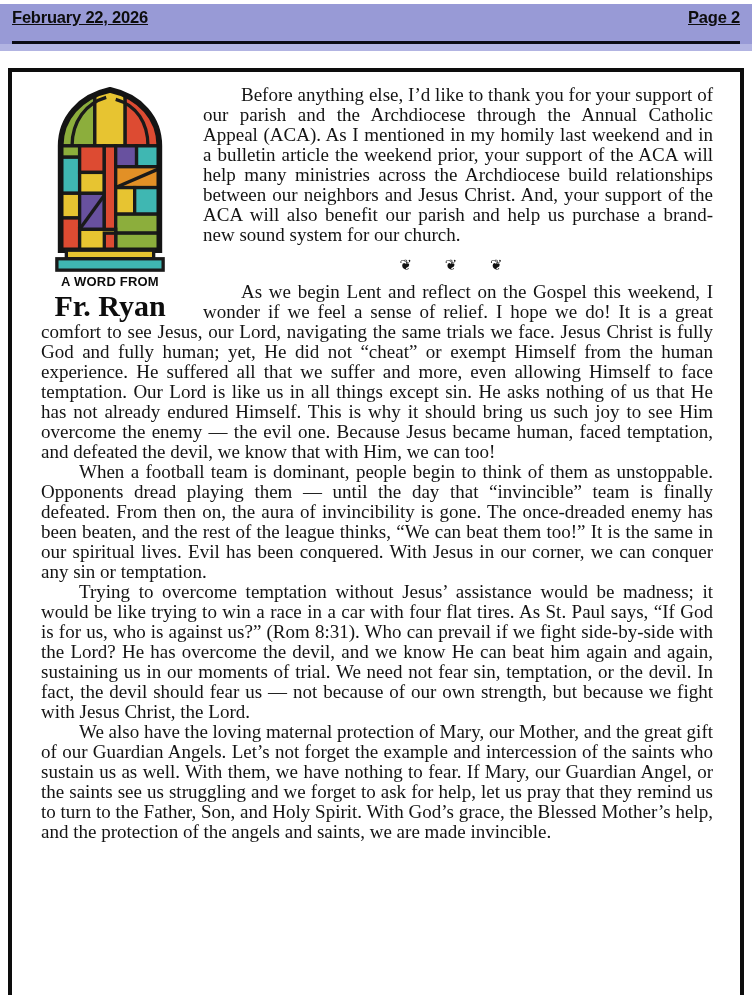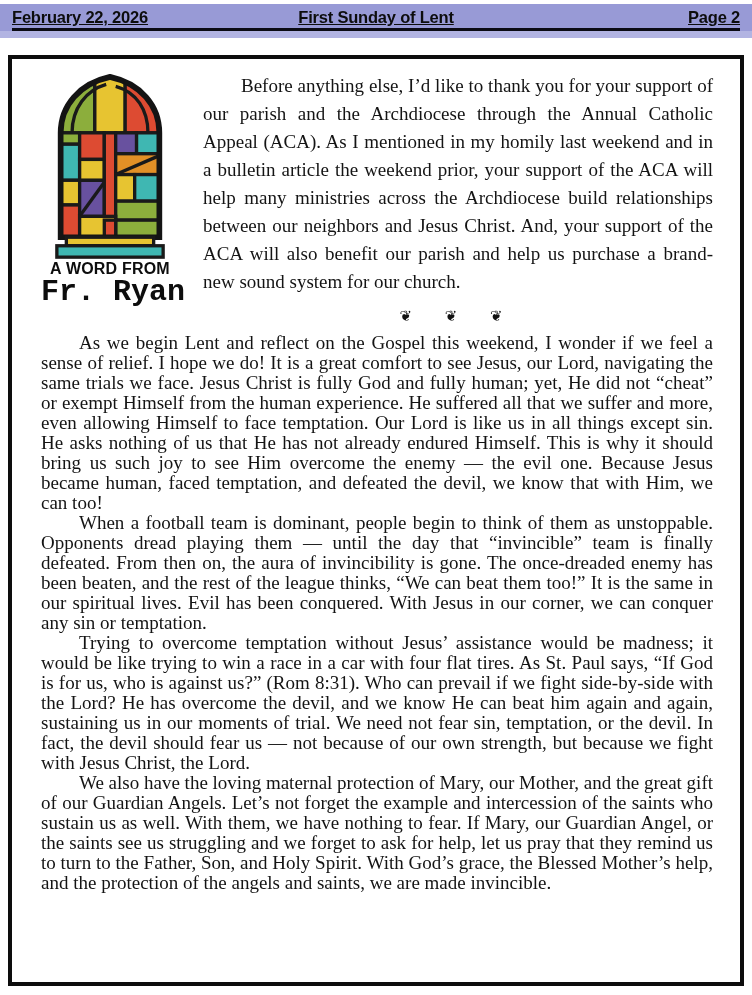--- a/index.html
+++ b/index.html
@@ -15,21 +15,21 @@
   
   .masthead {
     margin-top: 4px;
     background: #989ad6;
     padding: 4px 12px 0 12px;
   }
   .head-row {
     display: flex;
     align-items: baseline;
     border-bottom: 3px solid #0b0b14;
-    padding-bottom: 1px;
+    padding-bottom: 14px;
     font-family: "Liberation Sans", sans-serif;
     font-weight: bold;
     font-size: 16.5px;
     letter-spacing: -0.2px;
     color: #0d0d0d;
   }
   .head-row span { text-decoration: underline; white-space: nowrap; }
   .head-left  { flex: 1; text-align: left; }
   .head-mid   { flex: 1; text-align: center; }
   .head-right { flex: 1; text-align: right; }
@@ -49,36 +49,36 @@
   .logo {
     float: left;
     width: 138px;
     margin: 4px 24px 0 0;
     height: 233px;
     text-align: center;
   }
   .logo svg { display: block; margin: 0 auto; }
   .logo-kicker {
     font-family: "Liberation Sans", sans-serif;
-    font-weight: bold; font-size: 16px; line-height: 18px;
+    font-weight: bold; font-size: 13px; line-height: 18px;
     letter-spacing: 0.2px; color: #0d0d0d; white-space: nowrap;
   }
   .logo-name {
-    font-family: Liberation Mono, monospace;
+    font-family: Liberation Serif, serif;
     font-weight: bold; font-size: 30px; line-height: 29px;
     color: #0d0d0d; white-space: nowrap;
   }
 
   p.body-par {
     margin: 0;
     text-align: justify;
     text-indent: 38px;
     line-height: 20px;
   }
-  p.par-first { line-height: 28px; margin-top: 2px; }
+  p.par-first { line-height: 20px; margin-top: 2px; }
 
   .ornament {
     text-align: center;
     font-family: "DejaVu Sans", sans-serif;
     font-size: 15px;
     letter-spacing: 14px;
     line-height: 20px;
     margin: 10px 0 7px 0;
     color: #111;
   }
@@ -88,21 +88,20 @@
   svg .frame { stroke: #141414; stroke-width: 6; fill: none; }
 </style>
 </head>
 <body>
 
 <div class="page">
 
   <header class="masthead" style="background: rgb(152, 154, 214);">
     <div class="head-row">
       <span class="head-left">February 22, 2026</span>
-      <span class="head-mid">First Sunday of Lent</span>
       <span class="head-right">Page 2</span>
     </div>
     <div class="head-underlip" style="background: rgb(178, 180, 226);"></div>
   </header>
 
   <main class="content-box">
 
     <aside class="logo">
       <svg width="120" height="186" viewBox="0 0 120 196" aria-hidden="true">
         <defs>

